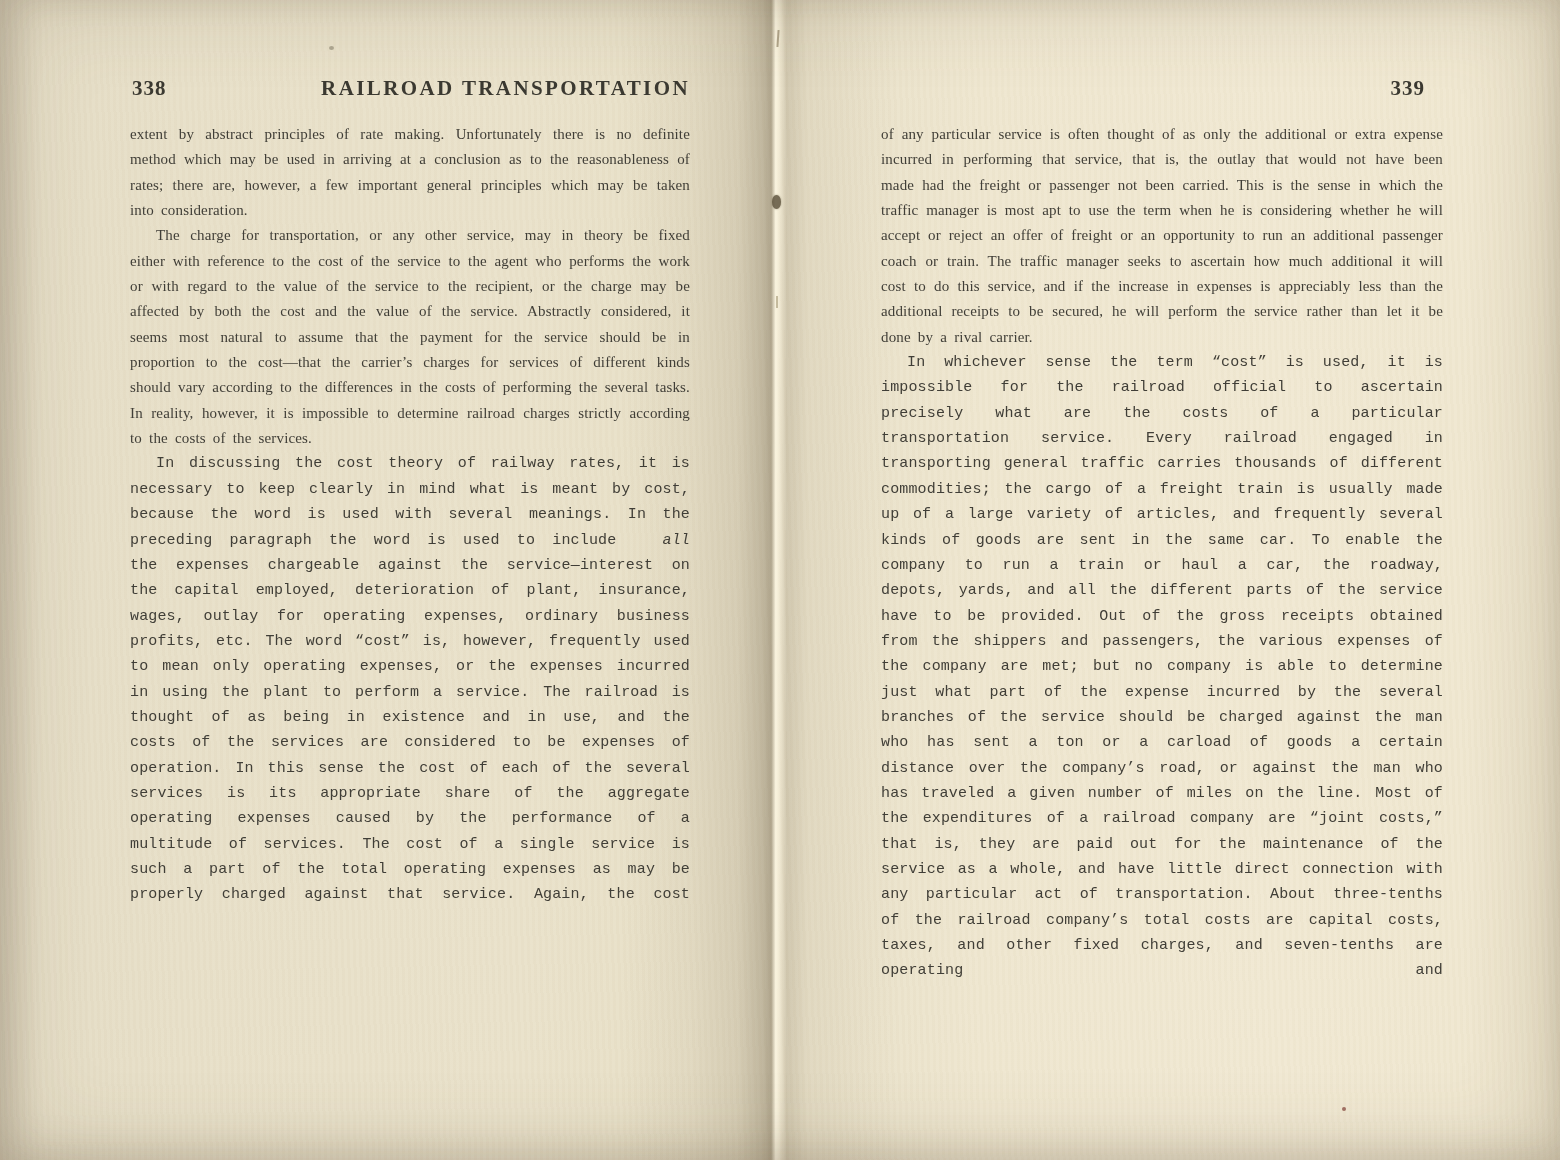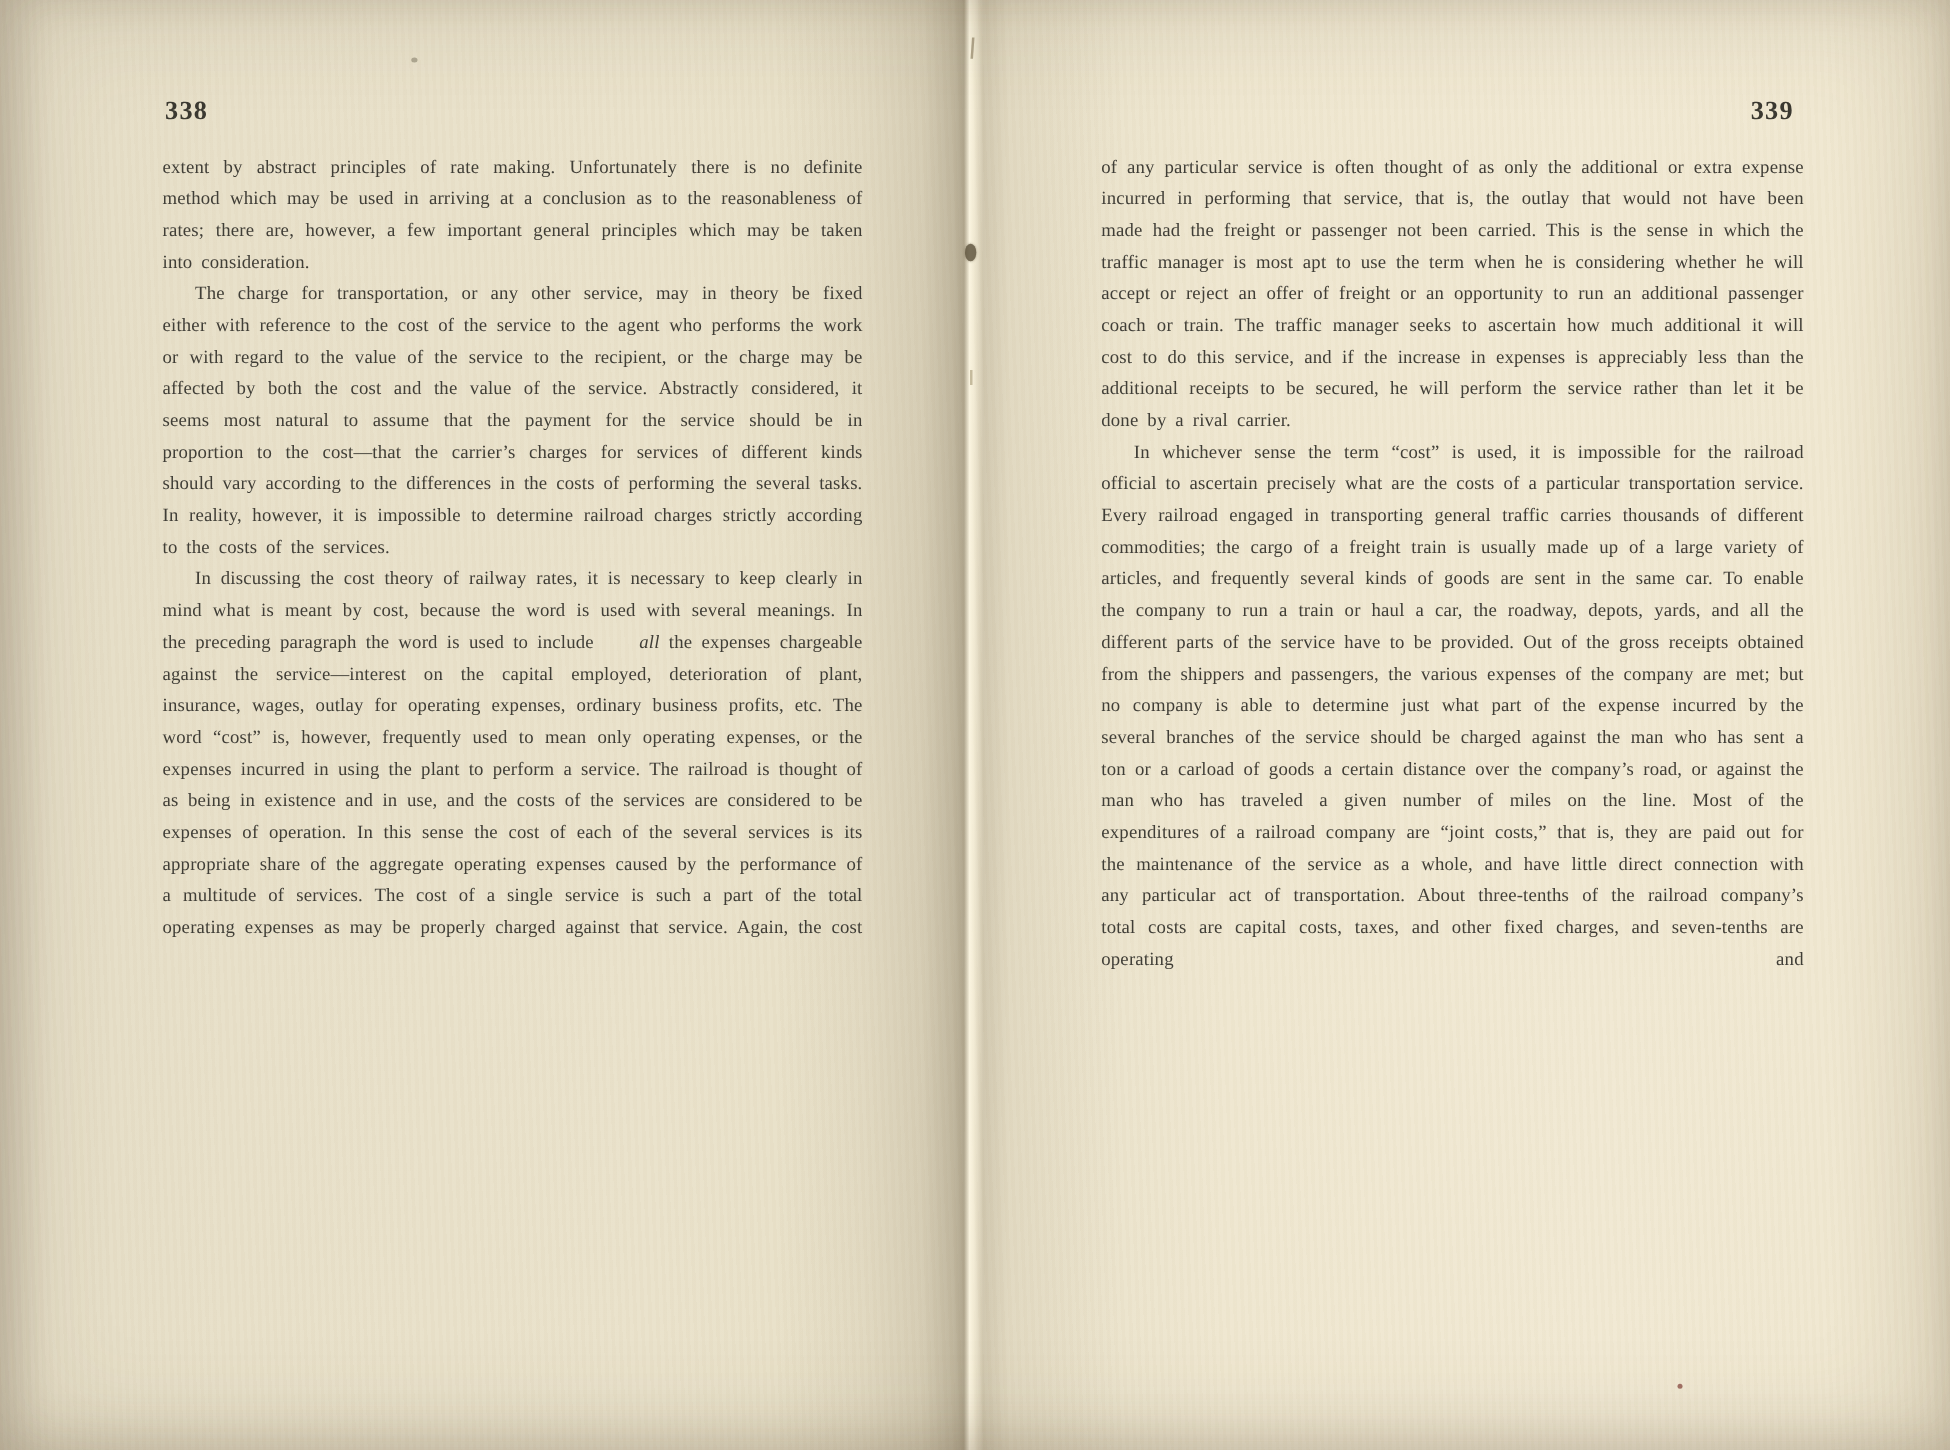--- a/index.html
+++ b/index.html
@@ -34,46 +34,47 @@
   }
   .page{position:absolute;top:76px;color:var(--ink,#403e37);}
   .page-left{left:130px;width:560px;}
   .page-right{left:881px;width:562px;}
   .running-head{
     position:relative;height:30px;margin:0 0 16px 0;text-align:right;
     font-size:21px;font-weight:bold;letter-spacing:2.4px;color:var(--head-ink,#3b3931);
   }
   .running-head .pageno{position:absolute;top:0;letter-spacing:1px;}
   .page-left .pageno{left:2px;}
-  .page-right .pageno{right:8px;}
+  .page-right .pageno{right:18px;}
   .bodytext{
     font-size:15px;line-height:25.35px;text-align:justify;
     word-spacing:3.2px;letter-spacing:0.15px;hyphens:auto;-webkit-hyphens:auto;
   }
   .para{margin:0;}
   .para.indent{text-indent:26px;}
-  .para.continues{text-align-last:justify;}
+  .para.continues{text-align-last:justify;font-family:Liberation Mono, monospace;}
   .para em{font-style:italic;margin-left:29px;}
   .speck{position:absolute;pointer-events:none;}
   .speck-1{left:329px;top:46px;width:5px;height:4px;border-radius:50%;background:#9b937f;opacity:.75;}
   .speck-2{left:772px;top:195px;width:9px;height:14px;border-radius:50%;background:#60553f;opacity:.85;box-shadow:0 0 2px rgba(96,85,63,.7);}
   .speck-3{left:777px;top:30px;width:2px;height:17px;background:#8a7d60;opacity:.65;transform:rotate(4deg);}
   .speck-4{left:776px;top:296px;width:2px;height:12px;background:#93865f;opacity:.5;}
   .speck-5{left:1342px;top:1107px;width:4px;height:4px;border-radius:50%;background:#8d5348;opacity:.8;}
 </style>
 </head>
 <body>
 
 <div class="spread">
   <div class="texture"></div>
   <div class="gutter"></div>
 
   <section class="page page-left">
     <header class="running-head">
       <span class="pageno">338</span>
+      <span class="title">RAILROAD TRANSPORTATION</span>
     </header>
     <div class="bodytext">
         <p class="para"><span>extent by abstract principles of rate making. Unfortunately there is no definite method which may be used in arriving at a conclusion as to the reasonableness of rates; there are, however, a few important general principles which may be taken into consideration.</span></p>
         <p class="para indent"><span>The charge for transportation, or any other service, may in theory be fixed either with reference to the cost of the service to the agent who performs the work or with regard to the value of the service to the recipient, or the charge may be affected by both the cost and the value of the service. Abstractly considered, it seems most natural to assume that the payment for the service should be in proportion to the cost—that the carrier’s charges for services of different kinds should vary according to the differences in the costs of performing the several tasks. In reality, however, it is impossible to determine railroad charges strictly according to the costs of the services.</span></p>
         <p class="para indent continues"><span>In discussing the cost theory of railway rates, it is necessary to keep clearly in mind what is meant by cost, because the word is used with several meanings. In the preceding paragraph the word is used to include </span><em>all</em><span> the expenses chargeable against the service—interest on the capital employed, deterioration of plant, insurance, wages, outlay for operating expenses, ordinary business profits, etc. The word “cost” is, however, frequently used to mean only operating expenses, or the expenses incurred in using the plant to perform a service. The railroad is thought of as being in existence and in use, and the costs of the services are considered to be expenses of operation. In this sense the cost of each of the several services is its appropriate share of the aggregate operating expenses caused by the performance of a multitude of services. The cost of a single service is such a part of the total operating expenses as may be properly charged against that service. Again, the cost</span></p>
       </div>
   </section>
 
   <section class="page page-right">
     <header class="running-head">

